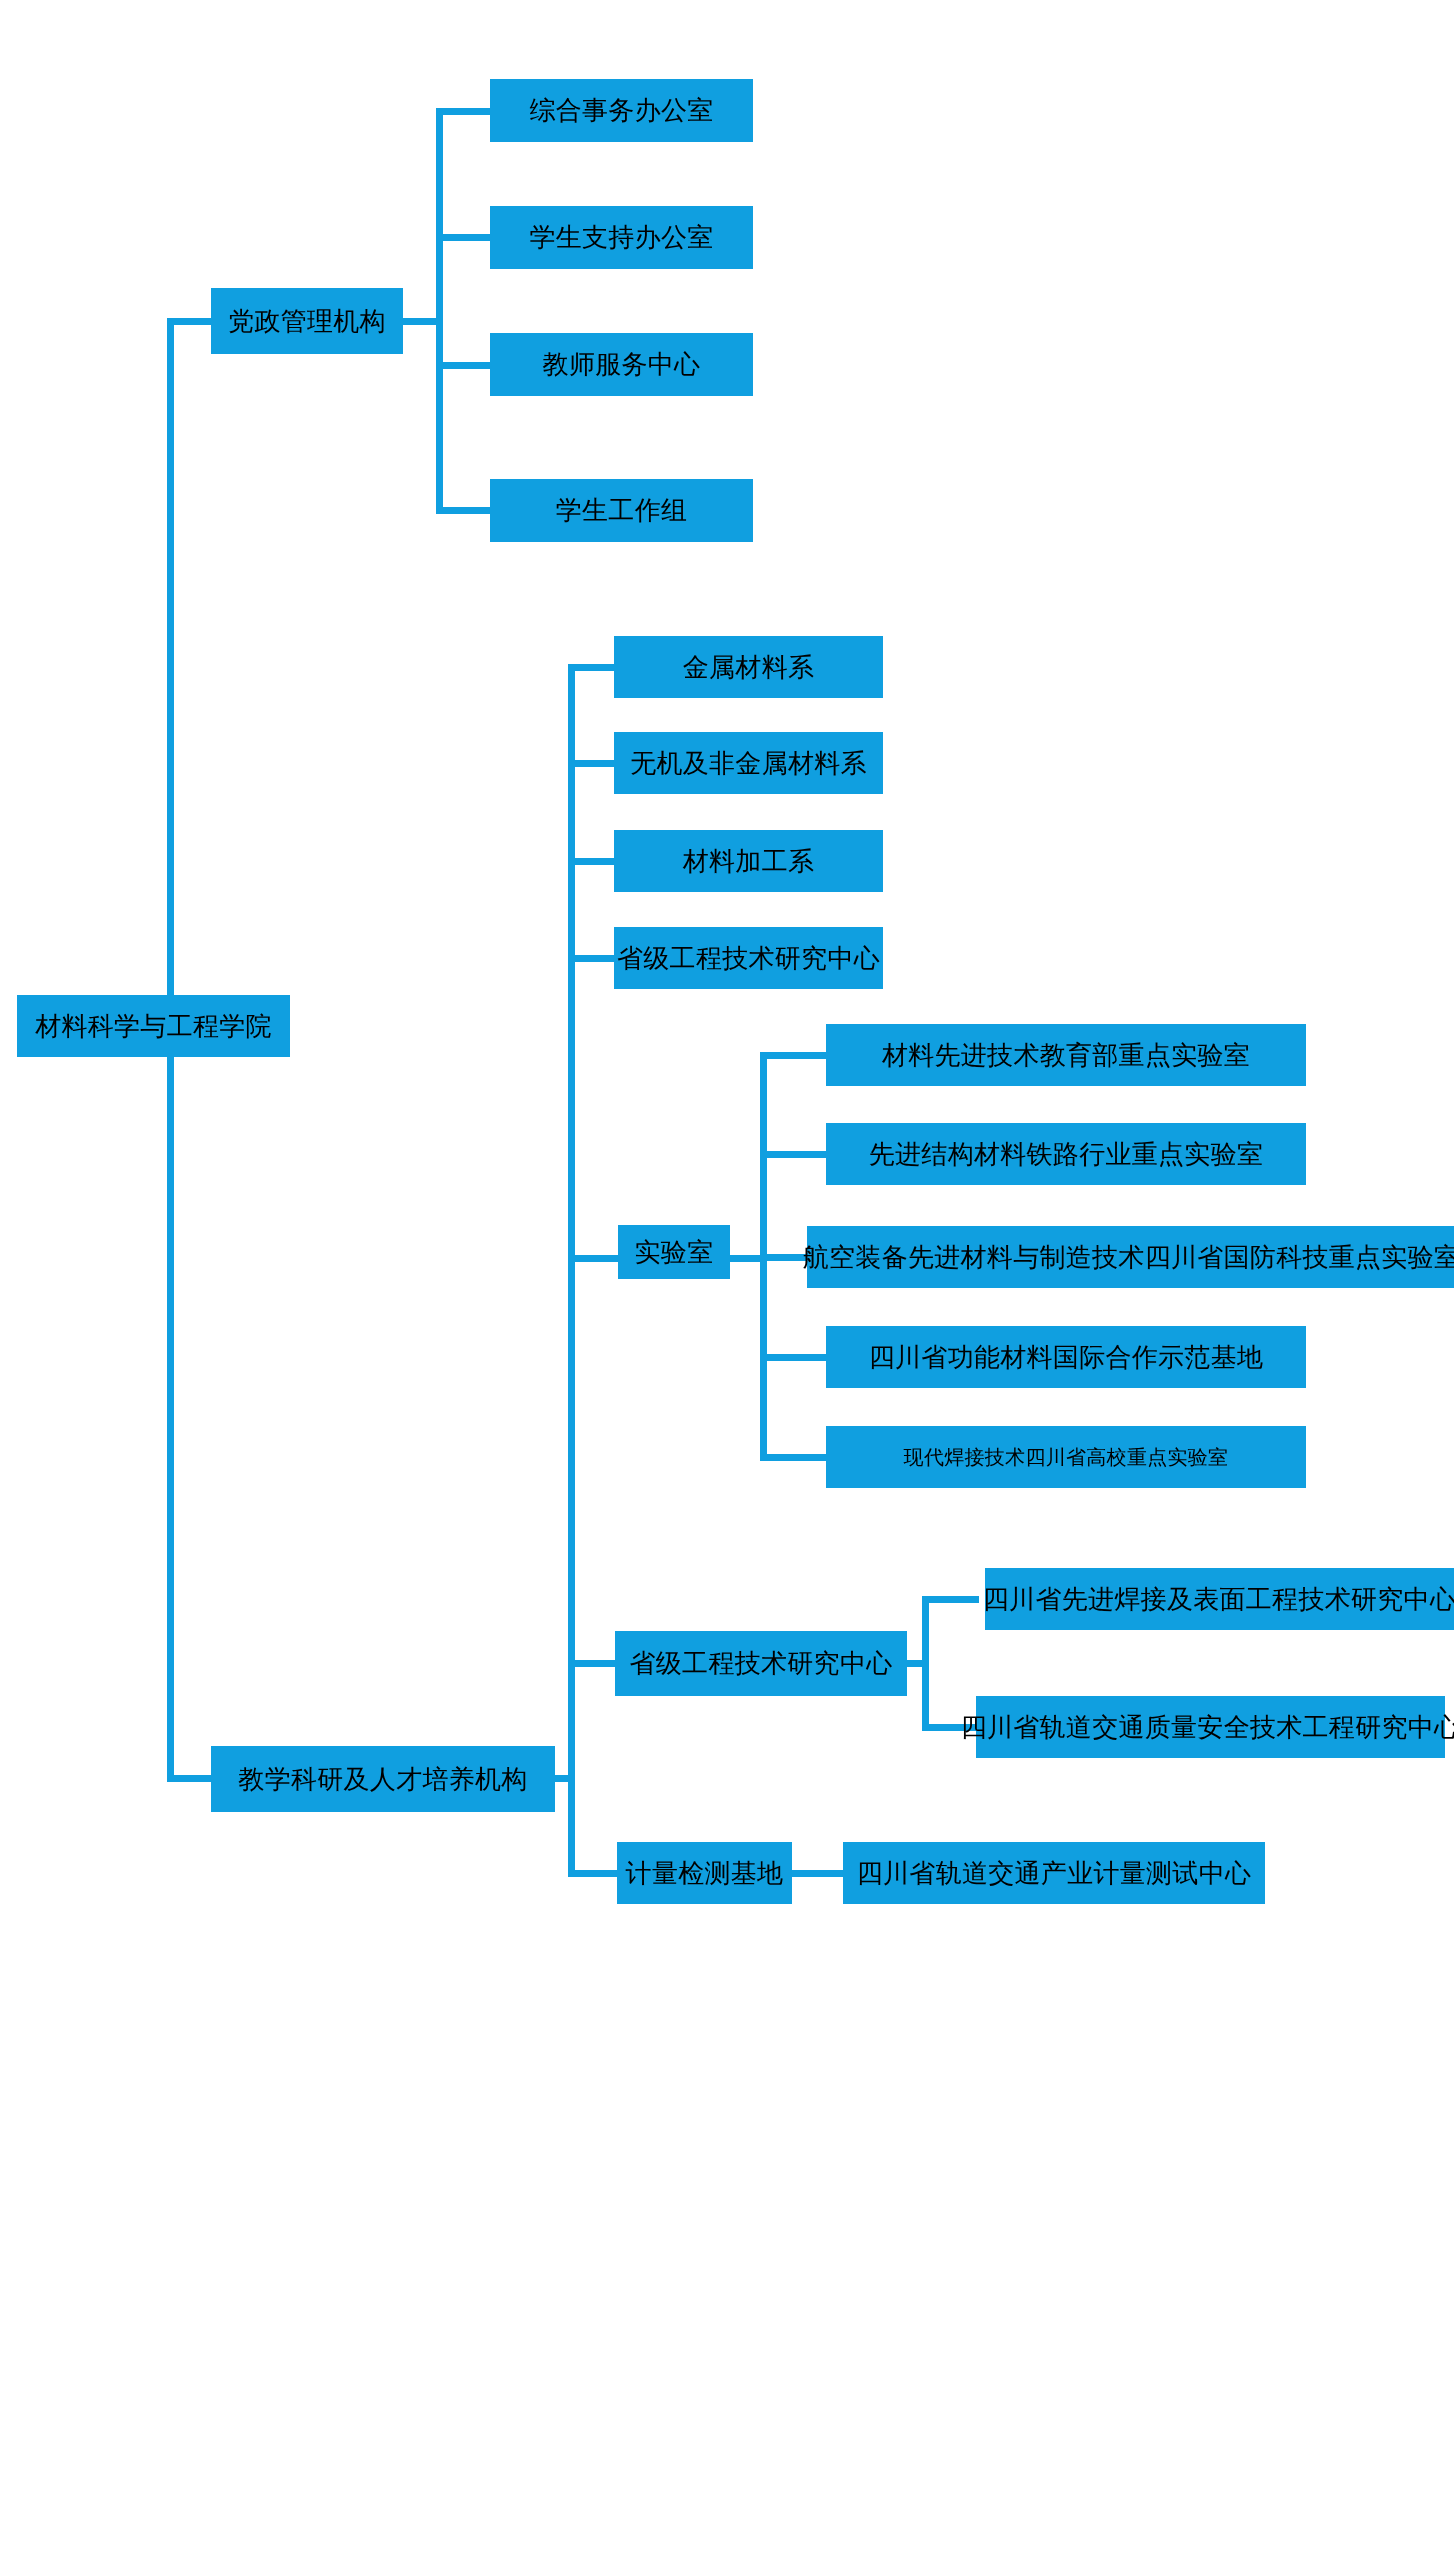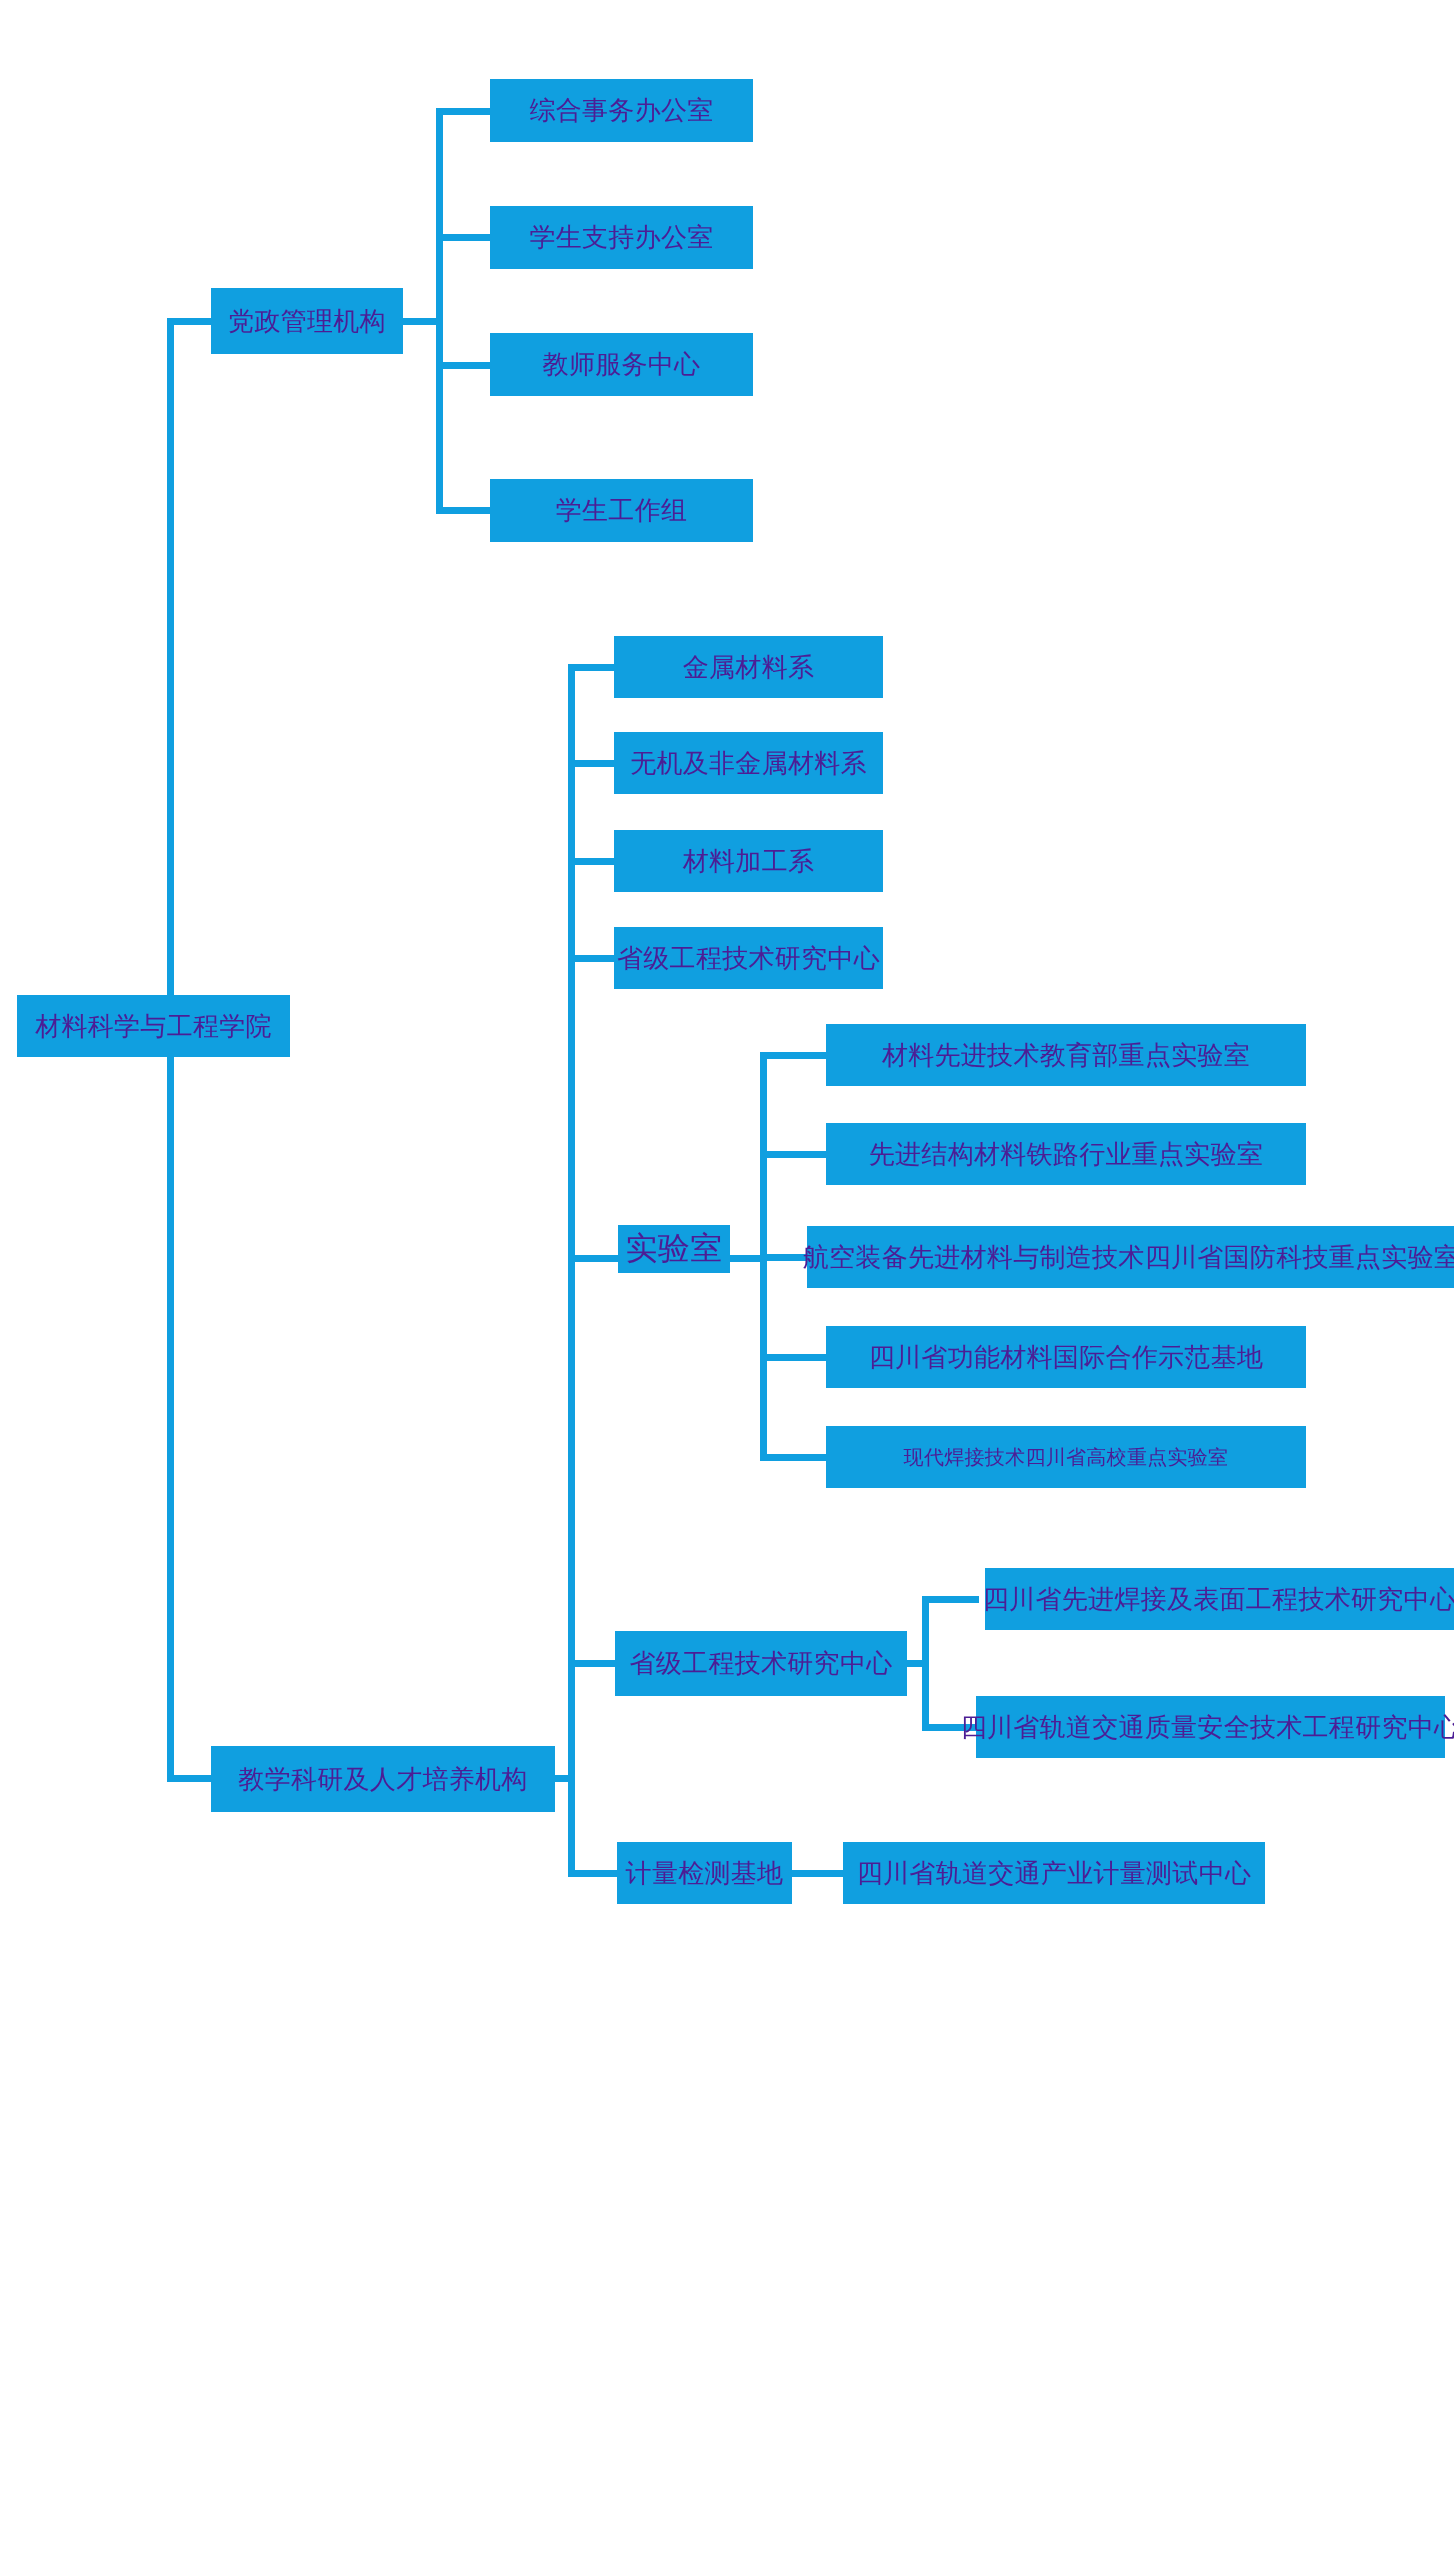--- a/index.html
+++ b/index.html
@@ -10,21 +10,21 @@
   #canvas{
     position:relative;
     width:1454px;
     height:2576px;
     background:#ffffff;
     overflow:hidden;
   }
   .node{
     position:absolute;
     background:#109FE0;
-    color:#4c1d95;
+    color:#000000;
     display:flex;
     align-items:center;
     justify-content:center;
     text-align:center;
     box-sizing:border-box;
     line-height:1.1;
     letter-spacing:0.3px;
     white-space:nowrap;
     font-weight:400;
     padding:0 6.5px;
@@ -42,21 +42,21 @@
   #n-a1{left:490px; top:79px;  width:263px; height:63px; font-size:26px;}
   #n-a2{left:490px; top:206px;  width:263px; height:63px; font-size:26px;}
   #n-a3{left:490px; top:333px;  width:263px; height:63px; font-size:26px;}
   #n-a4{left:490px; top:479px;  width:263px; height:63px; font-size:26px;}
   
   #n-d1{left:614px; top:636px;  width:269px; height:62px; font-size:26px;}
   #n-d2{left:614px; top:732px; width:269px; height:62px; font-size:26px;}
   #n-d3{left:614px; top:830px; width:269px; height:62px; font-size:26px;}
   #n-d4{left:614px; top:927px; width:269px; height:62px; font-size:26px;}
   
-  #n-lab{left:618px; top:1225px; width:112px; height:48px; font-size:32px;text-align:center;}
+  #n-lab{left:618px; top:1225px; width:112px; height:54px; font-size:26px;text-align:center;}
   #n-l1{left:826px; top:1024px; width:480px; height:62px; font-size:26px;}
   #n-l2{left:826px; top:1123px; width:480px; height:62px; font-size:26px;}
   #n-l3{left:807px; top:1226px; width:649px;height:62px; font-size:26px;}
   #n-l4{left:826px; top:1326px; width:480px; height:62px; font-size:26px;}
   #n-l5{left:826px; top:1426px; width:480px; height:62px; font-size:20px;}
   
   #n-pec{left:615px; top:1631px; width:292px; height:65px; font-size:26px;}
   #n-p1{left:976px; top:1568px; width:469px; height:62px; font-size:26px;margin-left:9px;}
   #n-p2{left:976px; top:1696px; width:469px; height:62px; font-size:26px;}
   

